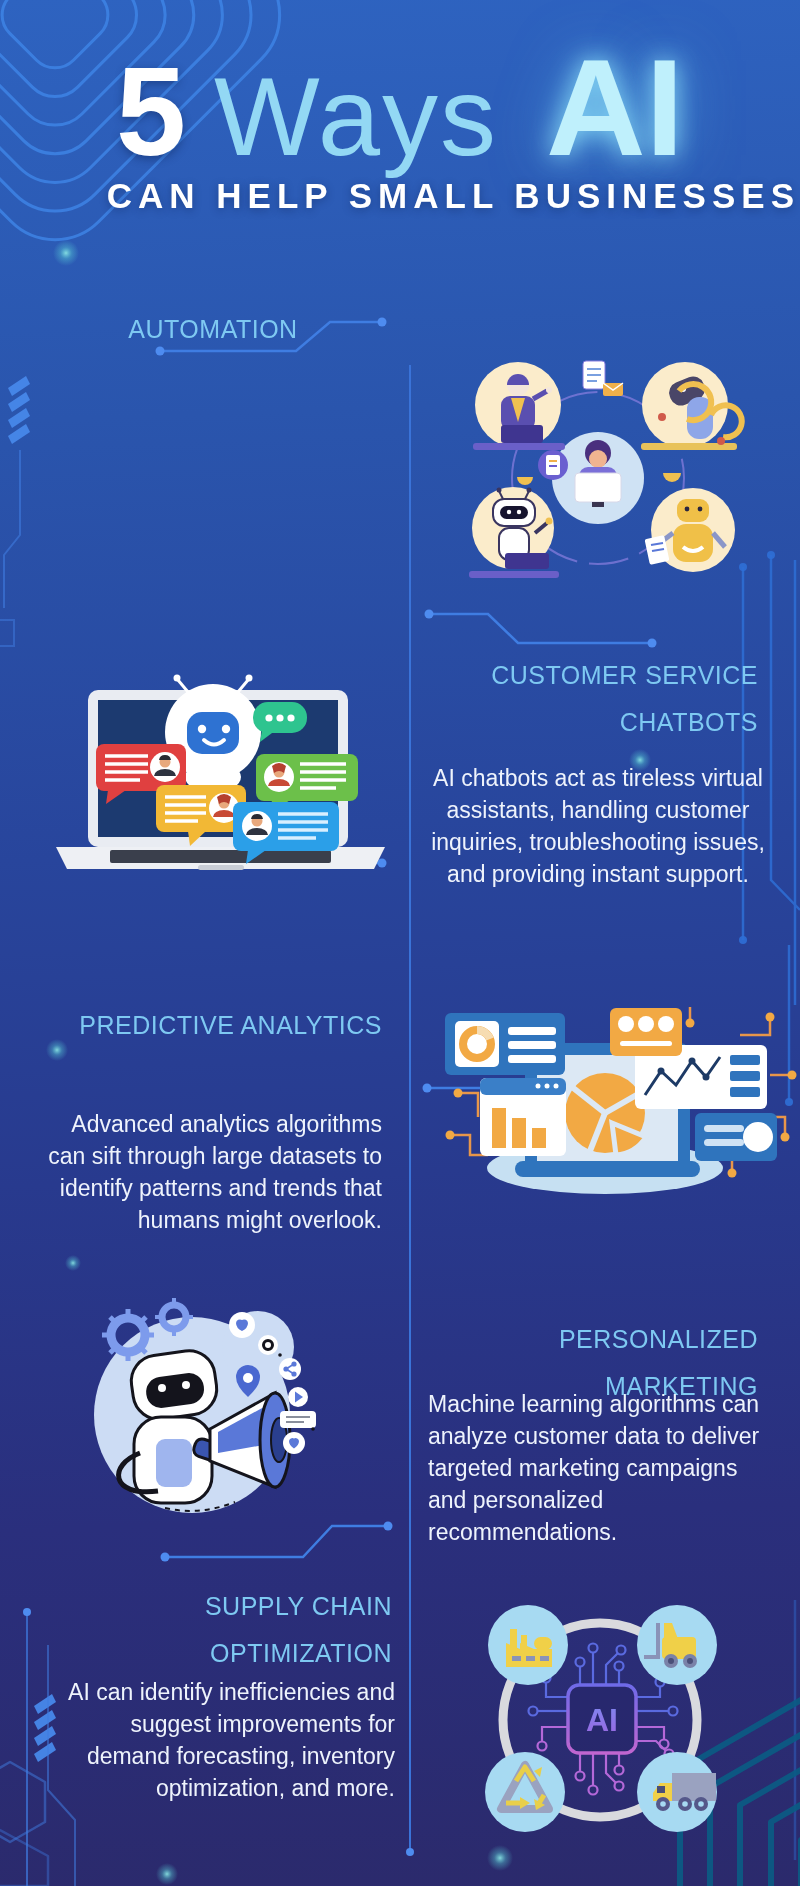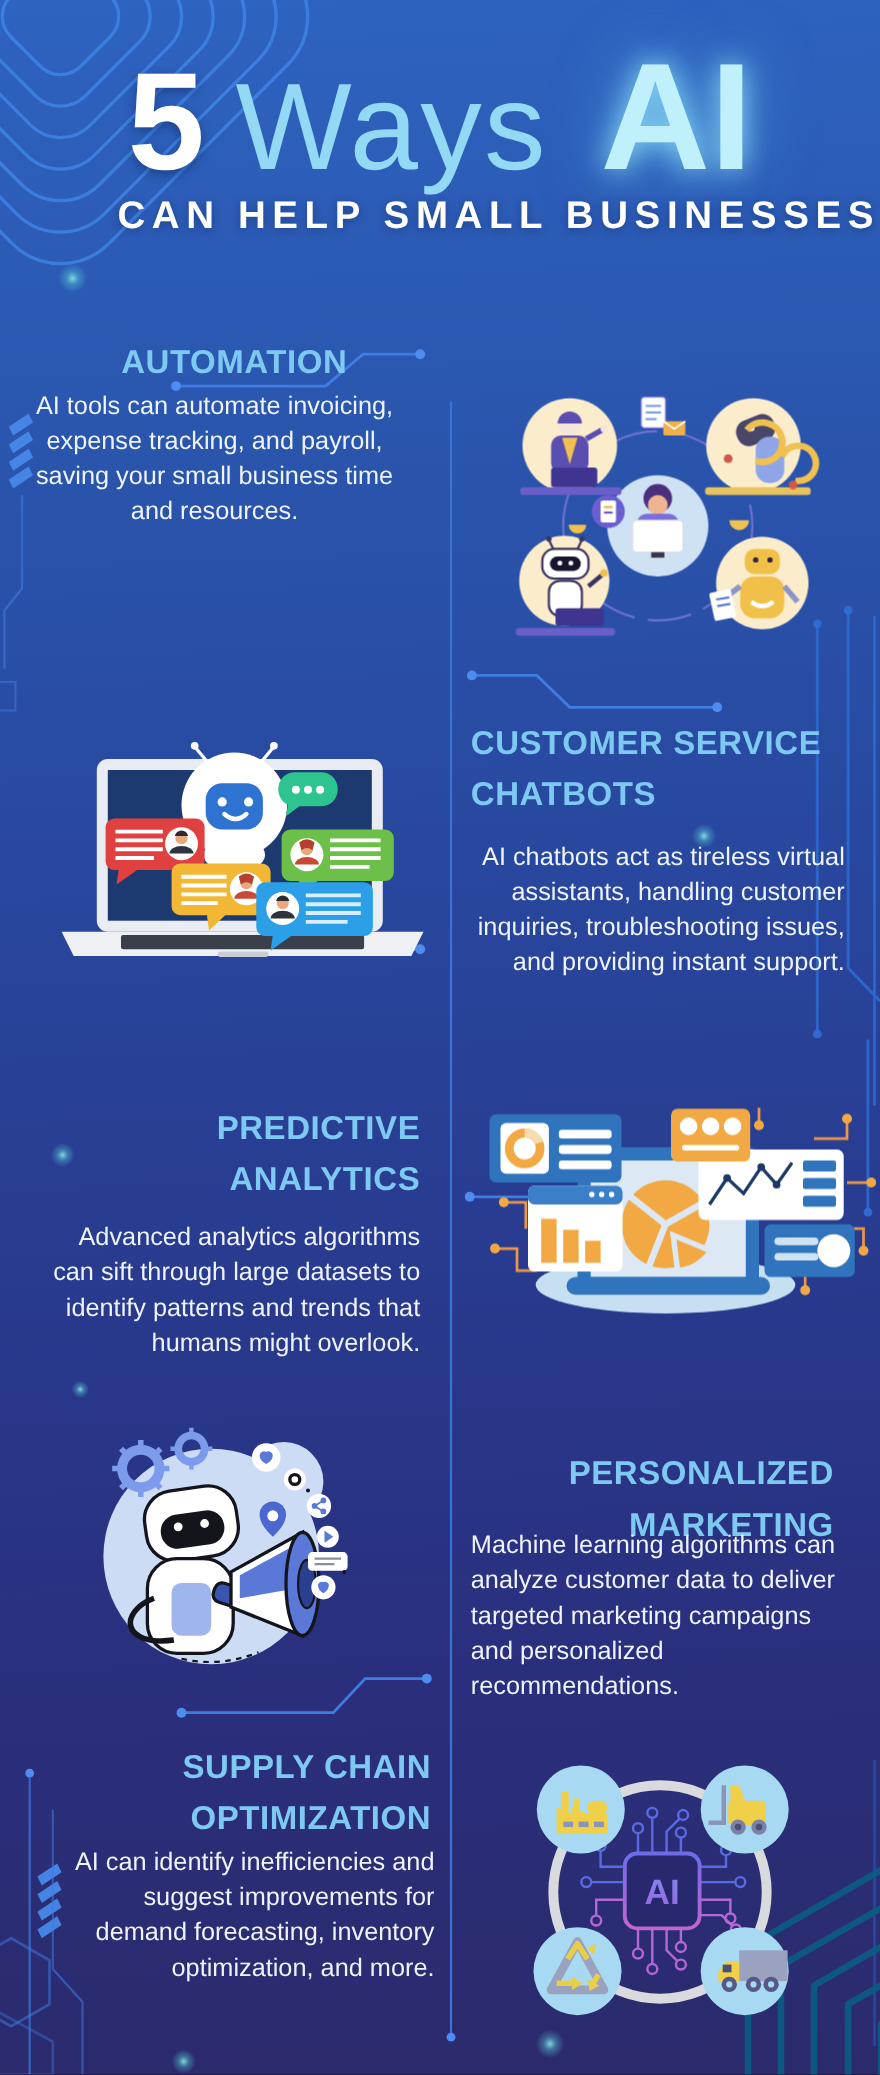--- a/index.html
+++ b/index.html
@@ -12,26 +12,26 @@
   svg{display:block;}
   
   #title-row{left:0;top:28px;width:800px;display:flex;align-items:baseline;justify-content:center;gap:26px;}
   #title-number{font-size:126px;font-weight:700;color:#ffffff;letter-spacing:2px;text-shadow:0 3px 10px rgba(10,30,80,.45);}
   #title-word{font-size:112px;font-weight:400;color:#93d8f4;letter-spacing:2px;}
   #title-accent{font-size:138px;font-weight:700;color:#bff0fc;margin-left:22px;
     text-shadow:0 0 26px rgba(150,235,255,.95),0 0 60px rgba(110,215,255,.55);}
   #subtitle{left:0;top:176px;width:800px;text-align:right;font-size:35px;font-weight:700;
     letter-spacing:6px;color:#ffffff;text-shadow:0 2px 8px rgba(10,30,80,.4);}
   
-  .heading{color:#7ec9f2;font-weight:700;font-size:30px;line-height:47px;letter-spacing:.5px;}
+  .heading{color:#7ec9f2;font-weight:400;font-size:25px;line-height:47px;letter-spacing:.5px;}
   .body{color:#eef3fc;font-size:23px;line-height:32px;font-weight:400;}
   #automation-heading{left:28px;top:306px;width:370px;text-align:center;}
   #automation-body{left:27px;top:352px;width:336px;text-align:center;}
-  #chatbots-heading{left:428px;top:652px;width:330px;text-align:left;}
-  #chatbots-body{left:428px;top:762px;width:340px;text-align:right;}
+  #chatbots-heading{left:428px;top:652px;width:330px;text-align:right;}
+  #chatbots-body{left:428px;top:762px;width:340px;text-align:center;}
   #predictive-heading{left:40px;top:978px;width:342px;text-align:right;margin-top:24px;}
   #predictive-body{left:40px;top:1108px;width:342px;text-align:right;}
   #marketing-heading{left:428px;top:1316px;width:330px;text-align:right;}
   #marketing-body{left:428px;top:1388px;width:350px;text-align:left;}
   #supply-heading{left:50px;top:1583px;width:342px;text-align:right;}
   #supply-body{left:55px;top:1676px;width:340px;text-align:right;}
 </style>
 </head>
 <body>
 
@@ -139,21 +139,20 @@
   </svg>
 
   <div class="abs" id="title-row">
     <span id="title-number">5</span>
     <span id="title-word">Ways</span>
     <span id="title-accent">AI</span>
   </div>
   <div class="abs" id="subtitle">CAN HELP SMALL BUSINESSES</div>
 
   <div class="abs heading" id="automation-heading">AUTOMATION</div>
-  <div class="abs body" id="automation-body">AI tools can automate invoicing, expense tracking, and payroll, saving your small business time and resources.</div>
 
   <div class="abs heading" id="chatbots-heading">CUSTOMER SERVICE CHATBOTS</div>
   <div class="abs body" id="chatbots-body">AI chatbots act as tireless virtual assistants, handling customer inquiries, troubleshooting issues, and providing instant support.</div>
 
   <div class="abs heading" id="predictive-heading">PREDICTIVE ANALYTICS</div>
   <div class="abs body" id="predictive-body">Advanced analytics algorithms can sift through large datasets to identify patterns and trends that humans might overlook.</div>
 
   <div class="abs heading" id="marketing-heading">PERSONALIZED MARKETING</div>
   <div class="abs body" id="marketing-body">Machine learning algorithms can analyze customer data to deliver targeted marketing campaigns and personalized recommendations.</div>
 

